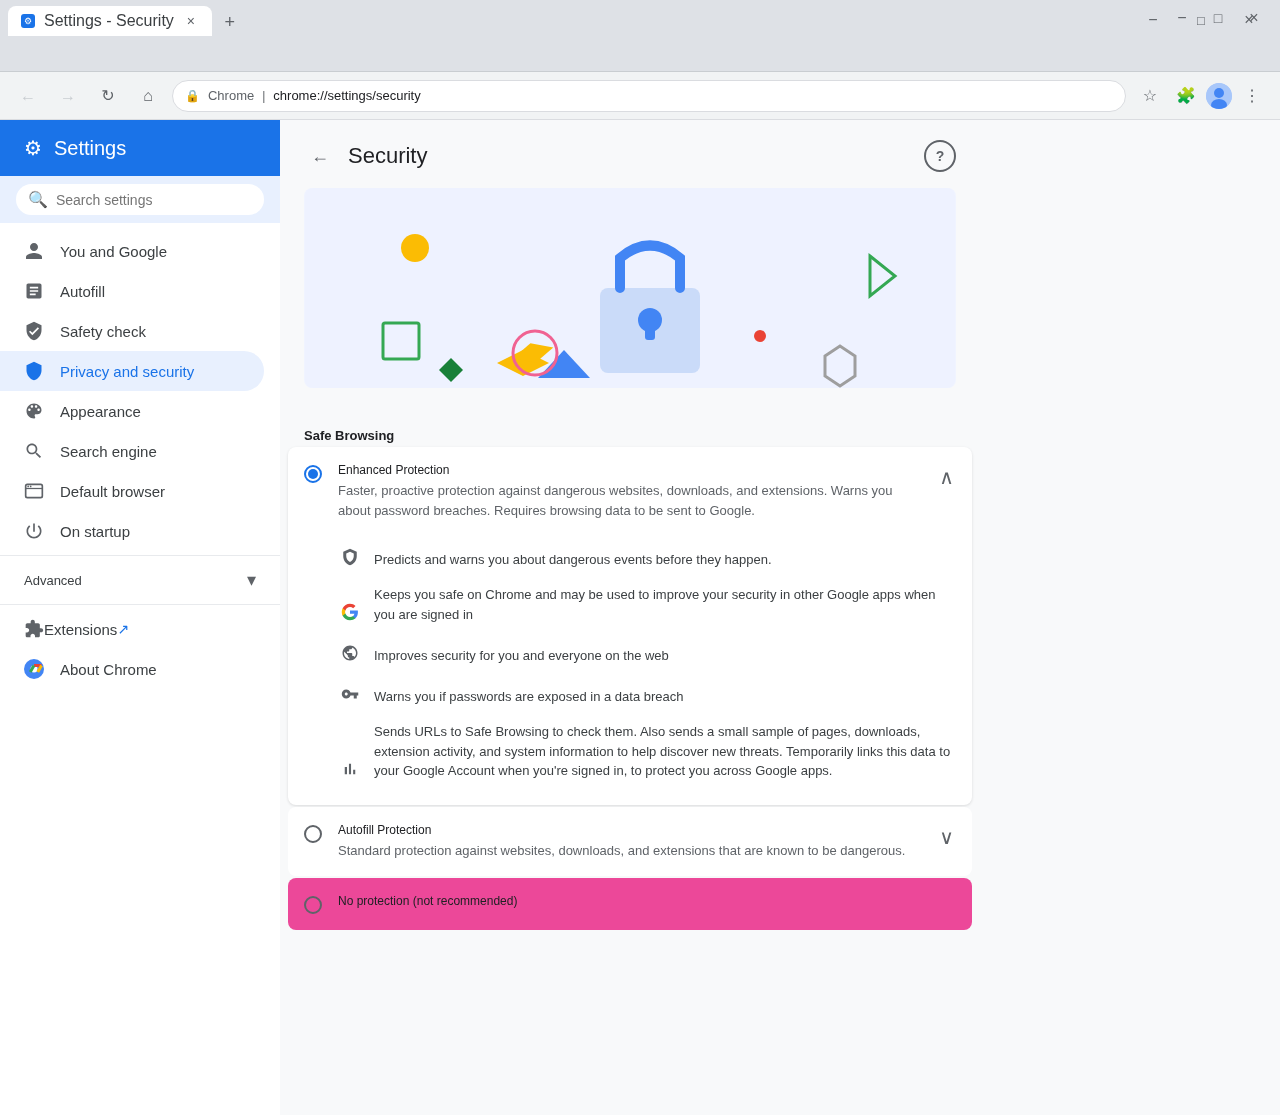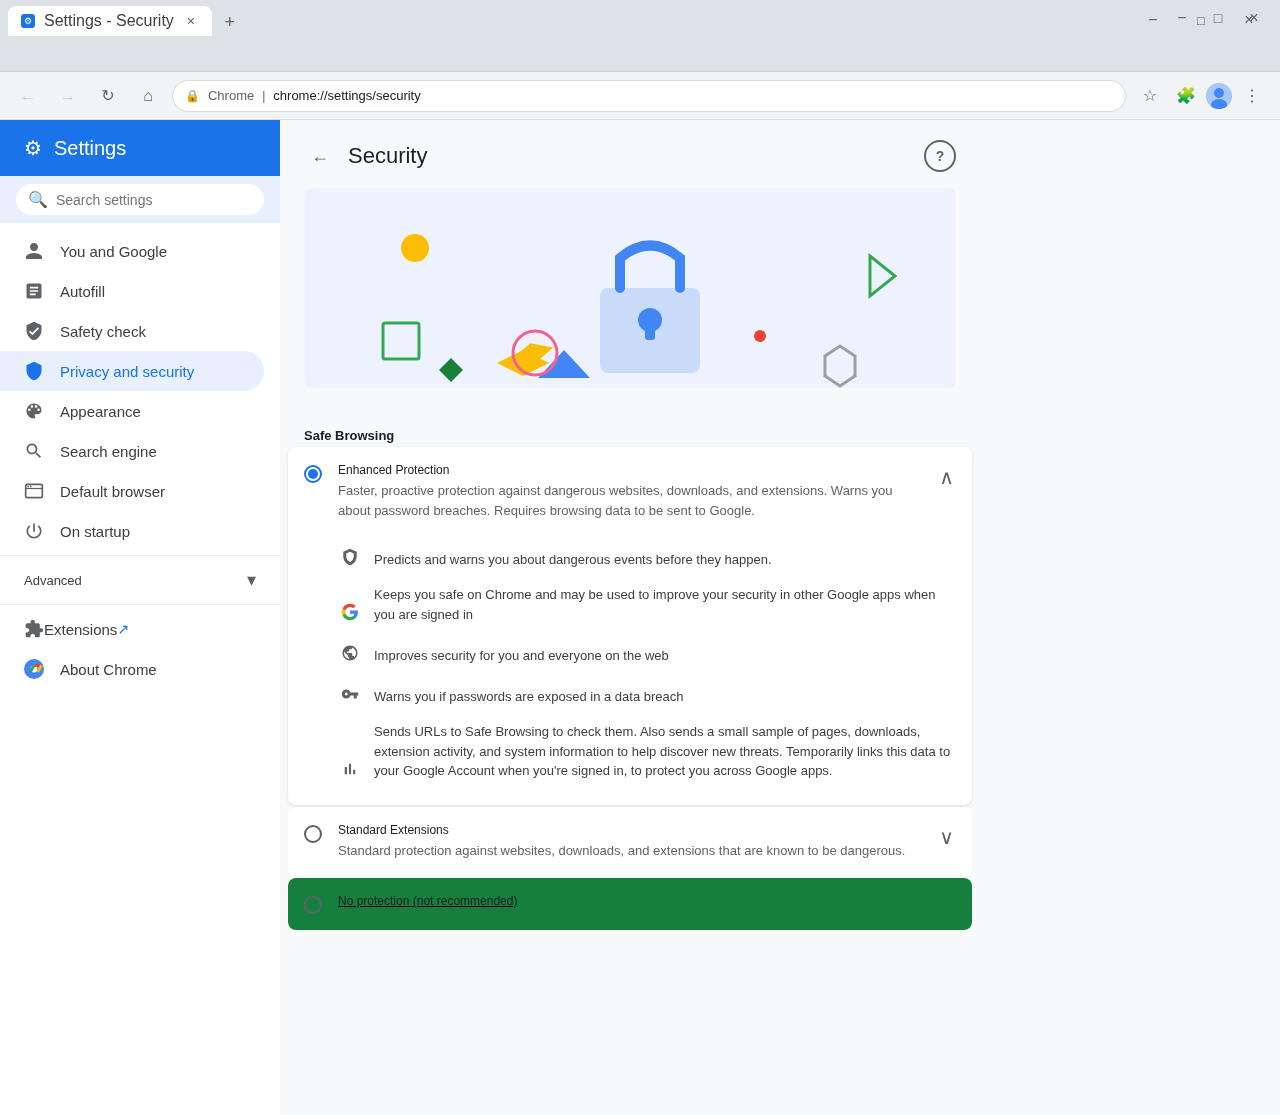--- a/index.html
+++ b/index.html
@@ -394,28 +394,28 @@
             </div>
           </div>
         </div>
 
         <div class="option-card" style="margin-top:2px;background:#fff;">
           <div class="option-header">
             <div class="radio-wrap">
               <div class="radio unselected"></div>
             </div>
             <div class="option-text">
-              <div class="option-title">Standard Extensions</div>
+              <div class="option-title">Autofill Protection</div>
               <div class="option-desc">Standard protection against websites, downloads, and extensions that are known to be dangerous.</div>
             </div>
             <div class="expand-btn">∨</div>
           </div>
         </div>
 
-        <div class="option-card" style="margin-top:2px;background:#15803d;text-decoration:underline;">
+        <div class="option-card" style="margin-top:2px;background:#ec4899;">
           <div class="option-header">
             <div class="radio-wrap">
               <div class="radio unselected"></div>
             </div>
             <div class="option-text">
               <div class="option-title">No protection (not recommended)</div>
             </div>
           </div>
         </div>
 

